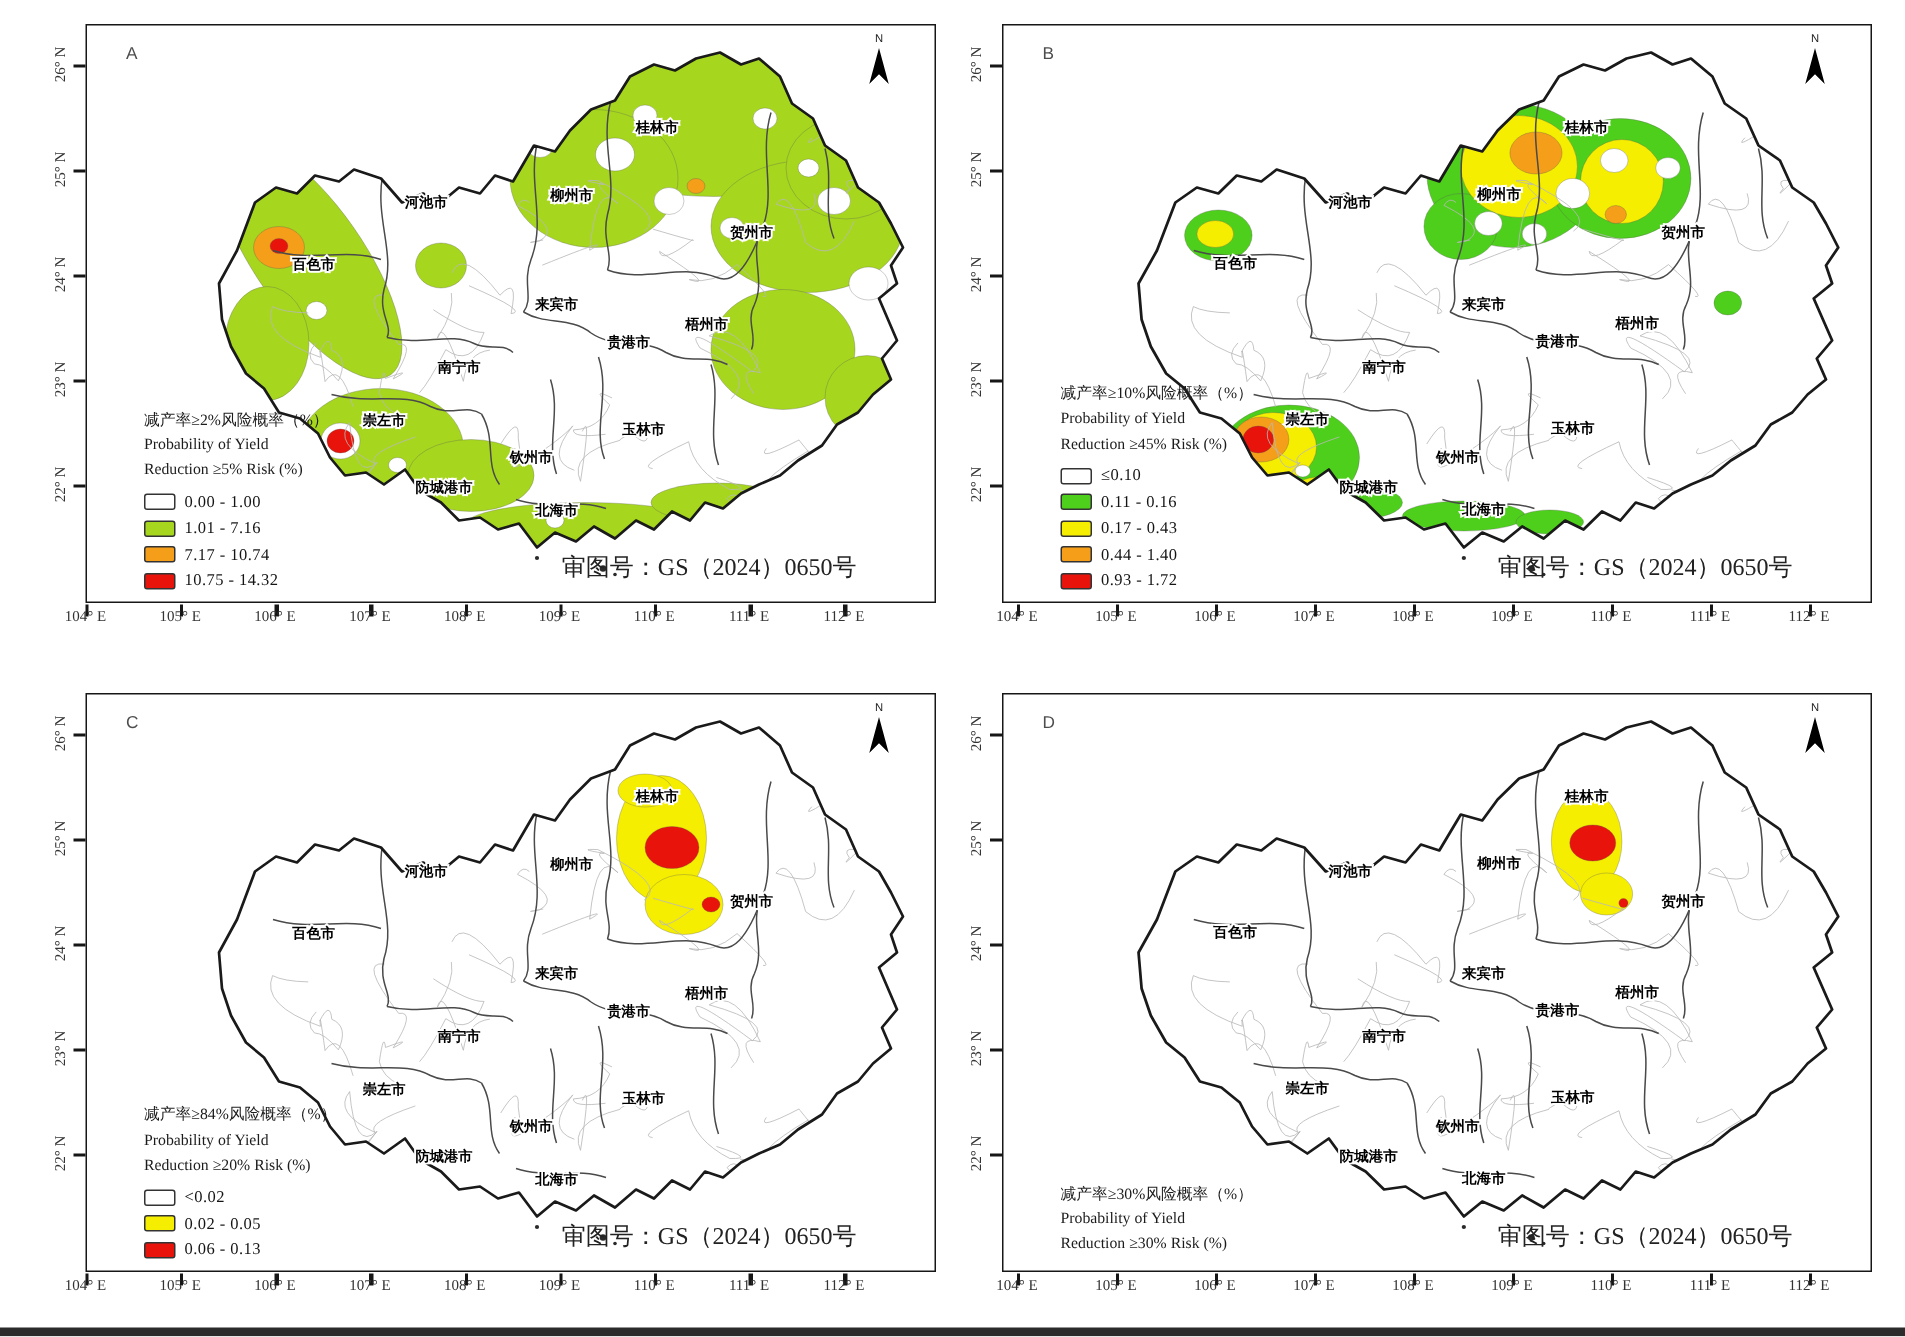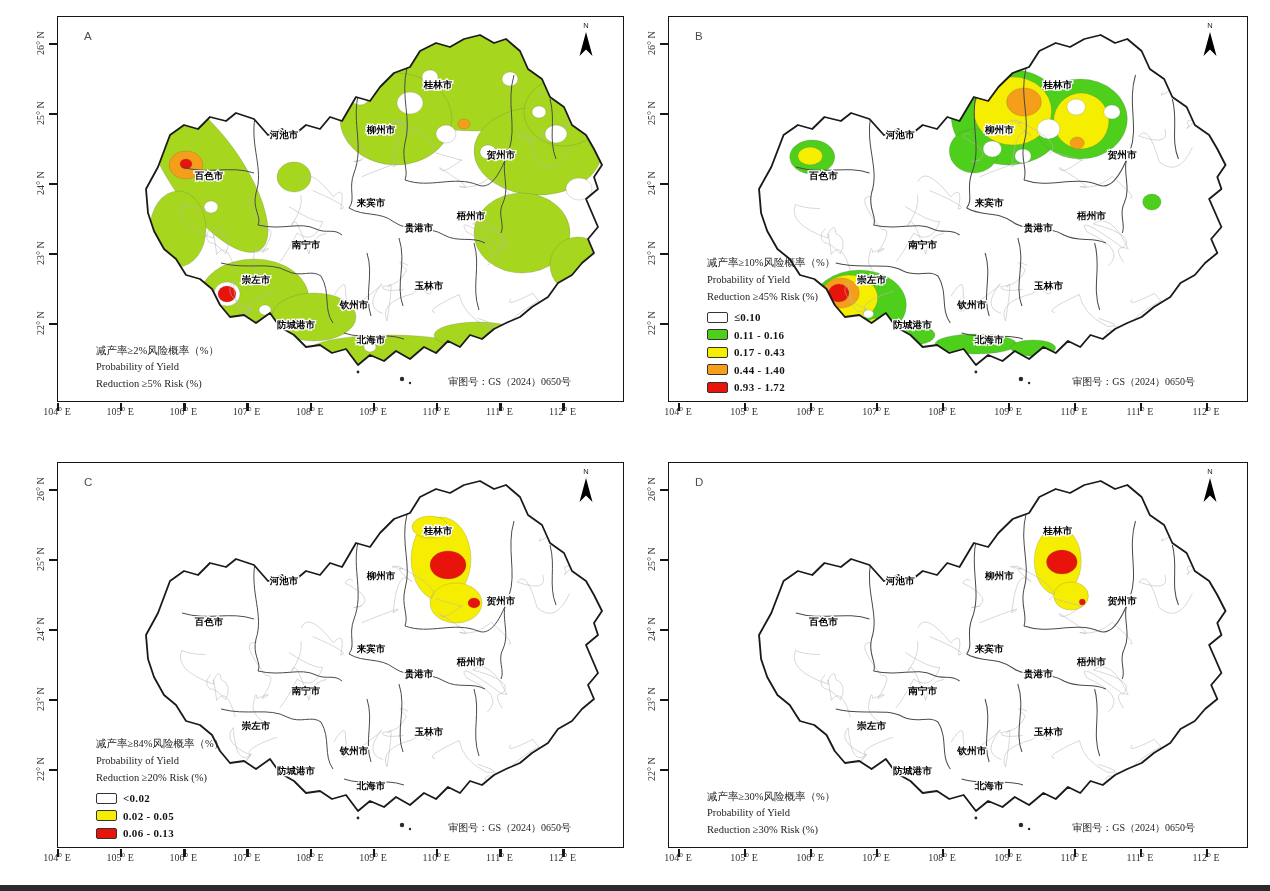--- a/index.html
+++ b/index.html
@@ -8,26 +8,26 @@
   .panel{position:absolute;width:635px;height:445px;}
   .frame{position:absolute;top:16px;height:384px;border:1.5px solid #161616;background:#fff;}
   .map-svg{position:absolute;left:0;top:0;width:100%;height:100%;}
   .panel-letter{position:absolute;left:26px;top:13px;font-size:11.5px;color:#4d4d4d;
                 font-family:"Liberation Sans","DejaVu Sans",sans-serif;}
   .north{position:absolute;top:5px;right:27px;width:20px;text-align:center;}
   .north .n{display:block;font-size:7.5px;line-height:1;margin-bottom:1px;color:#222;
             font-family:"Liberation Sans","DejaVu Sans",sans-serif;}
   .legend{position:absolute;left:38px;bottom:8px;}
   .legend .t{font-size:10.5px;line-height:1.6;white-space:nowrap;color:#1c1c1c;}
-  .legend-items{margin-top:2px;font-weight:bold;}
+  .legend-items{margin-top:2px;}
   .legend-item{display:flex;align-items:center;margin-top:5.5px;height:12px;}
   .swatch{width:21px;height:11px;border:1px solid #333;border-radius:2px;margin-right:6px;
           box-sizing:border-box;flex:0 0 auto;}
   .legend-label{font-size:11px;white-space:nowrap;color:#141414;letter-spacing:.3px;}
-  .approval{position:absolute;right:52px;bottom:12px;font-size:10px;color:#222;white-space:nowrap;}
+  .approval{position:absolute;right:52px;bottom:12px;font-size:16px;color:#222;white-space:nowrap;}
   .xlab{position:absolute;top:406px;width:48px;text-align:center;font-size:10px;color:#333;white-space:nowrap;}
   .ylab{position:absolute;width:40px;height:12px;text-align:center;font-size:10px;color:#333;
         transform:rotate(-90deg);white-space:nowrap;}
   .tick-b{position:absolute;bottom:-9.5px;width:2.5px;height:8px;background:#161616;}
   .tick-l{position:absolute;left:-9.5px;width:8px;height:2.5px;background:#161616;}
   .bottom-bar{position:absolute;left:0;bottom:0;width:100%;height:6px;background:#2b2b2b;}
 </style>
 </head>
 <body>
 
@@ -141,20 +141,38 @@
       <div class="north">
         <span class="n">N</span>
         <svg width="16" height="26" viewBox="0 0 16 26">
           <polygon points="8,1 1.5,25 8,18.5 14.5,25" fill="#000"></polygon>
         </svg>
       </div>
       <div class="legend">
         <div class="t lt-zh">减产率≥2%风险概率（%）</div>
         <div class="t lt-en1">Probability of Yield</div>
         <div class="t lt-en2">Reduction ≥5% Risk (%)</div>
+        <div class="legend-items">
+              <div class="legend-item">
+                <span class="swatch" style="background: rgb(255, 255, 255);"></span>
+                <span class="legend-label">0.00 - 1.00</span>
+              </div>
+              <div class="legend-item">
+                <span class="swatch" style="background: rgb(166, 215, 30);"></span>
+                <span class="legend-label">1.01 - 7.16</span>
+              </div>
+              <div class="legend-item">
+                <span class="swatch" style="background: rgb(245, 158, 25);"></span>
+                <span class="legend-label">7.17 - 10.74</span>
+              </div>
+              <div class="legend-item">
+                <span class="swatch" style="background: rgb(232, 20, 11);"></span>
+                <span class="legend-label">10.75 - 14.32</span>
+              </div>
+            </div>
       </div>
       <div class="approval">审图号：GS（2024）0650号</div>
     <div class="tick-b" style="left: -1.25px;"></div>
           <div class="tick-b" style="left: 61.95px;"></div>
           <div class="tick-b" style="left: 125.15px;"></div>
           <div class="tick-b" style="left: 188.35px;"></div>
           <div class="tick-b" style="left: 251.55px;"></div>
           <div class="tick-b" style="left: 314.75px;"></div>
           <div class="tick-b" style="left: 377.95px;"></div>
           <div class="tick-b" style="left: 441.15px;"></div>

